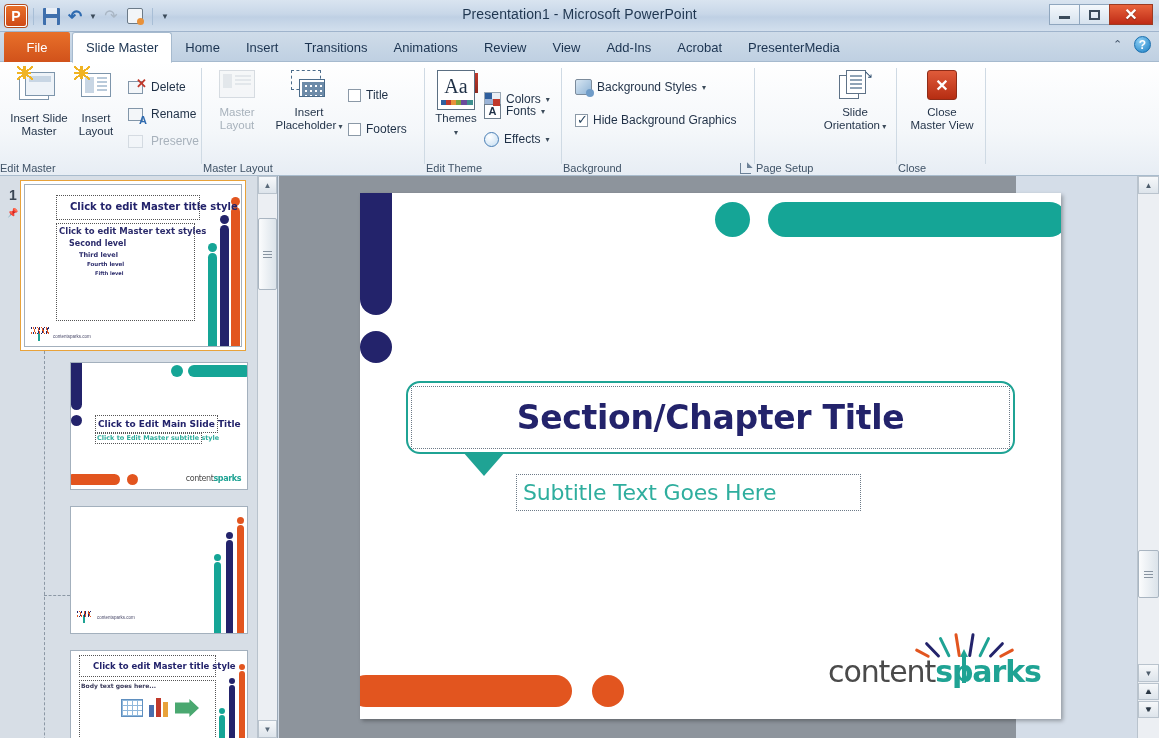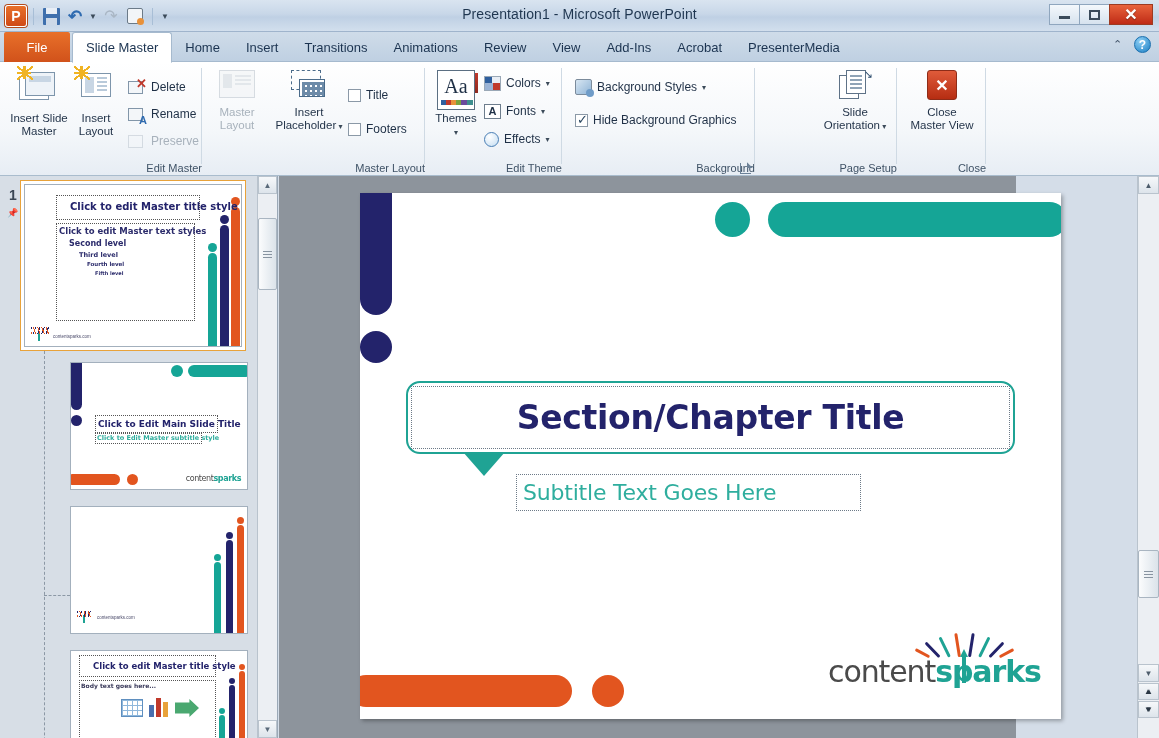--- a/index.html
+++ b/index.html
@@ -85,21 +85,21 @@
   }
 
   
   .ribbon {
     position:absolute; left:0; top:62px; width:1159px; height:114px;
     background: linear-gradient(to bottom,#ffffff 0%,#f4f7fa 62%,#e7edf4 100%);
     border-bottom: 1px solid #a9bccd;
   }
   .grp { position:absolute; top:0; height:114px; }
   .grp-label {
-    position:absolute; bottom:2px; left:0; width:100%; text-align:right;
+    position:absolute; bottom:2px; left:0; width:100%; text-align:left;
     font-size:11px; color:#3f5266;
   }
   .grp-div { position:absolute; top:6px; width:1px; height:96px; background:#cfdae4; }
   .btn-big {
     position:absolute; display:flex; flex-direction:column; align-items:center;
     width:74px; padding-top:8px;
   }
   .btn-big .lbl { font-size:11.5px; color:#1f3046; text-align:center; line-height:13px; margin-top:10px; }
   .btn-big .lbl.dim { color:#a8b2bc; }
   .btn-small {
@@ -414,21 +414,21 @@
 
     <div class="grp" style="left:426px; width:136px;">
       <div class="btn-big" style="left:2px; width:56px;">
         <div class="ic-themes">
           <div class="aa">Aa</div>
             <div class="sw"></div>
             <div class="bar"></div>
         </div>
         <div class="lbl" style="margin-top:2px;"><span>Themes</span><br><span class="caret-sm">▾</span></div>
       </div>
-      <div class="btn-small" style="left:58px; top:8px;">
+      <div class="btn-small" style="left:58px; top:24px;">
         <span class="ic-colors"></span>
         <span>Colors</span>
         <span class="caret-sm">▾</span>
       </div>
       <div class="btn-small" style="left:58px; top:36px;">
         <span class="ic-fonts">A</span>
         <span>Fonts</span>
         <span class="caret-sm">▾</span>
       </div>
       <div class="btn-small" style="left:58px; top:64px;">

